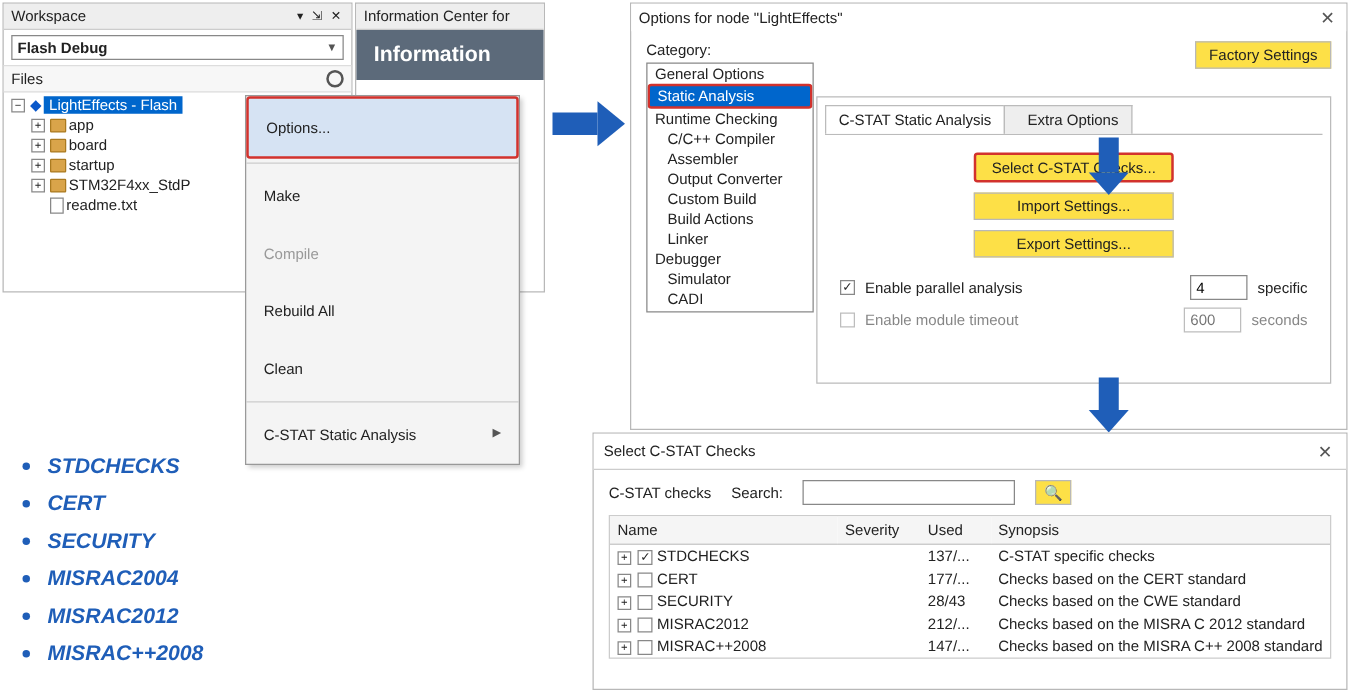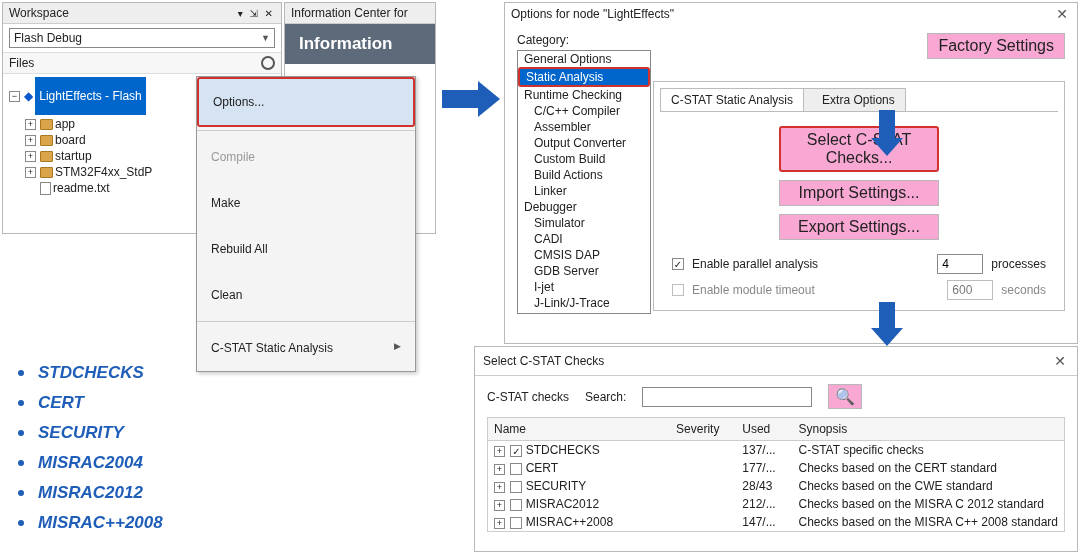--- a/index.html
+++ b/index.html
@@ -1,28 +1,28 @@
 <!DOCTYPE html>
 <html><head>
 <meta charset="utf-8">
 <style>
   * { box-sizing: border-box; margin: 0; padding: 0; }
   body { font-family: "Segoe UI", Tahoma, sans-serif; font-size: 12px; color: #222; background: #fff; width: 1080px; height: 554px; position: relative; overflow: hidden; }
   .panel { position: absolute; background: #fff; border: 1px solid #b8b8b8; }
   .titlebar { background: #eee; padding: 3px 6px; font-size: 12px; display: flex; align-items: center; justify-content: space-between; border-bottom: 1px solid #ccc; }
-  .button { background: #f9a8d4; border: 1px solid #b8b8b8; padding: 3px 10px; font-size: 16px; cursor: pointer; display: inline-block; }
+  .button { background: #fde047; border: 1px solid #b8b8b8; padding: 3px 10px; font-size: 12px; cursor: pointer; display: inline-block; }
   .button.wide { width: 160px; text-align: center; }
   .highlight-red { border: 2px solid #d2322d; border-radius: 3px; }
   .highlight-blue { background: #0066cc; color: #fff; }
   .tree-row { padding: 1px 2px; white-space: nowrap; display: flex; align-items: center; gap: 2px; }
   .tree-indent { display: inline-block; width: 14px; }
   .plusbox { display: inline-block; width: 11px; height: 11px; border: 1px solid #888; font-size: 9px; line-height: 9px; text-align: center; margin-right: 2px; cursor: pointer; }
   .folder-icon { display:inline-block; width:13px; height:11px; background:#d9a44a; border:1px solid #aa7a20; border-radius:1px; }
   .file-icon { display:inline-block; width:11px; height:13px; background:#fff; border:1px solid #888; }
-  .dropdown { border:1px solid #888; padding:2px 4px; display:flex; justify-content:space-between; align-items:center; background:#fff; }
+  .dropdown { border:1px solid #888; padding:2px 4px; display:flex; justify-content:space-between; align-items:center; background:#fff;font-weight:bold; }
   .chev { font-size:9px; color:#555; }
   .context-menu { position:absolute; background:#f4f4f4; border:1px solid #999; box-shadow:2px 2px 4px rgba(0,0,0,0.2); width:220px; }
   .context-menu .item { padding:16px 14px; cursor:pointer; }
   .context-menu .item.disabled { color:#999; }
   .context-menu hr { border:none; border-top:1px solid #ccc; margin:3px 0; }
   .arrow-big { position:absolute; }
   .arrow-big .shaft { background:#1f5eb8; }
   .arrow-big .head { width:0; height:0; }
   .listbox { border:1px solid #888; background:#fff; overflow:hidden; }
   .listbox .li { padding:1px 6px; font-size:12px; cursor:pointer; white-space:nowrap; }
@@ -57,21 +57,21 @@
     </div>
   </div>
   <div style="display:flex; justify-content:space-between; align-items:center; padding:3px 6px; border-top:1px solid #ddd; border-bottom:1px solid #ddd; background:#f7f7f7;">
     <span>Files</span>
     <span class="gear"></span>
   </div>
   <div style="padding:2px 4px;">
     <div class="tree-row">
       <span class="plusbox">−</span>
       <span style="color:#0a58ca;">◆</span>
-      <span class="highlight-blue" style="padding:12px 4px;">LightEffects - Flash</span>
+      <span class="highlight-blue" style="padding:0 4px;">LightEffects - Flash</span>
     </div>
     <div id="tree-items">
         <div class="tree-row">
           <span class="tree-indent"></span>
           <span class="plusbox">+</span>
           <span class="folder-icon"></span> 
           <span>app</span>
         </div>
         <div class="tree-row">
           <span class="tree-indent"></span>
@@ -104,22 +104,22 @@
 <div class="panel" style="left:284px; top:2px; width:152px; height:232px; overflow:hidden;">
   <div class="titlebar">
     <span>Information Center for </span>
   </div>
   <div class="info-hdr">Information </div>
 </div>
 
 <div class="context-menu" style="left:196px; top:76px;">
   <div class="item highlight-red" style="background:#d6e3f3;">Options...</div>
   <hr>
+  <div class="item">Make</div>
   <div class="item disabled">Compile</div>
-  <div class="item">Make</div>
   <div class="item">Rebuild All</div>
   <div class="item">Clean</div>
   <hr>
   <div class="item" style="display:flex; justify-content:space-between;">
     <span>C-STAT Static Analysis</span>
     <span class="chev">▶</span>
   </div>
 </div>
 
 <div class="arrow-big" style="left:442px; top:90px;">
@@ -128,21 +128,21 @@
 </div>
 
 <div class="panel" style="left:504px; top:2px; width:574px; height:342px;">
   <div class="titlebar" style="background:#fff; border-bottom:none;">
     <span>Options for node "LightEffects"</span>
     <span class="win-close">✕</span>
   </div>
   <div style="padding:8px 12px; display:flex; gap:2px;">
     <div style="width:134px;">
       <div style="margin-bottom:3px;">Category:</div>
-      <div class="listbox" style="height:264px;" id="cat-list">
+      <div class="listbox" style="height:200px;" id="cat-list">
           <div class="li">General Options</div>
           <div class="li highlight-blue highlight-red" style="margin: 0px;">Static Analysis</div>
           <div class="li">Runtime Checking</div>
           <div class="li sub">C/C++ Compiler</div>
           <div class="li sub">Assembler</div>
           <div class="li sub">Output Converter</div>
           <div class="li sub">Custom Build</div>
           <div class="li sub">Build Actions</div>
           <div class="li sub">Linker</div>
           <div class="li">Debugger</div>
@@ -171,21 +171,21 @@
           <div style="text-align:center; margin-bottom:8px;">
             <span class="button wide">Import Settings...</span>
           </div>
           <div style="text-align:center; margin-bottom:14px;">
             <span class="button wide">Export Settings...</span>
           </div>
           <div style="display:flex; align-items:center; gap:8px; margin-bottom:6px;">
             <span class="checkbox">✓</span>
             <span style="flex:1;">Enable parallel analysis</span>
             <input class="input" style="width: 46px;" value="4">
-            <span>processes</span>
+            <span>specific</span>
           </div>
           <div style="display:flex; align-items:center; gap:8px; opacity:.55;">
             <span class="checkbox"></span>
             <span style="flex:1;">Enable module timeout</span>
             <input class="input" style="width: 46px;" value="600">
             <span>seconds</span>
           </div>
         </div>
       </div>
     </div>

